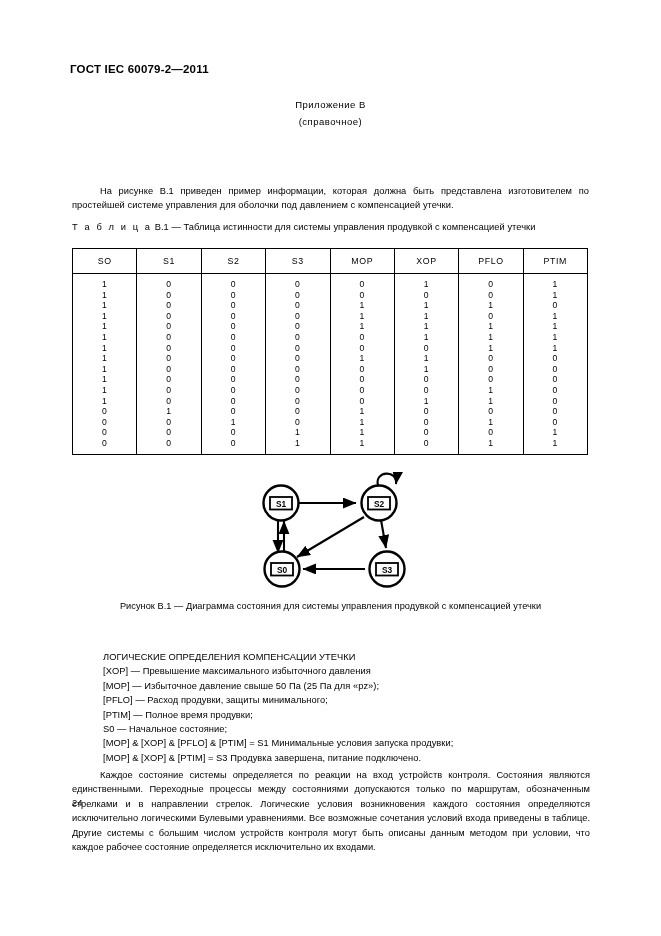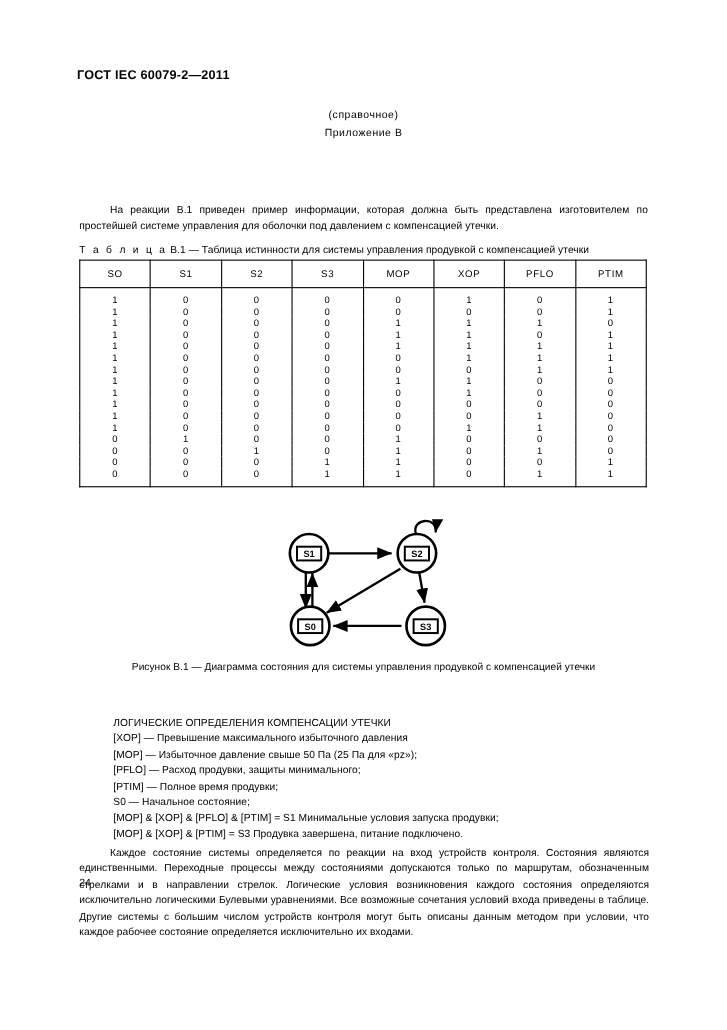--- a/index.html
+++ b/index.html
@@ -72,21 +72,21 @@
     left: 72px;
     width: 540px;
     font-size: 9.3px;
     letter-spacing: 0.05px;
   }
   .table-caption .spaced { letter-spacing: 2.1px; }
 
   
   .truth-table-wrap {
     position: absolute;
-    top: 236px;
+    top: 248px;
     left: 72px;
     width: 516px;
   }
   table.truth-table {
     border-collapse: collapse;
     width: 516px;
     table-layout: fixed;
   }
   table.truth-table th,
   table.truth-table td {
@@ -167,26 +167,26 @@
   }
 </style>
 </head>
 <body>
 
 <div class="page">
 
   <div class="doc-header">ГОСТ IEC 60079-2—2011</div>
 
   <div class="annex-block">
+    <div>Приложение В</div>
     <div>(справочное)</div>
-    <div>Приложение В</div>
-  </div>
-
-
-  <div class="intro-para">На реакции В.1 приведен пример информации, которая должна быть представлена изготовителем по простейшей системе управления для оболочки под давлением с компенсацией утечки.</div>
+  </div>
+
+
+  <div class="intro-para">На рисунке В.1 приведен пример информации, которая должна быть представлена изготовителем по простейшей системе управления для оболочки под давлением с компенсацией утечки.</div>
 
   <div class="table-caption">
     <span class="spaced">Т а б л и ц а</span>
     <span>В.1</span>
     <span>— Таблица истинности для системы управления продувкой с компенсацией утечки</span>
   </div>
 
   <div class="truth-table-wrap">
     <table class="truth-table">
       <thead>

